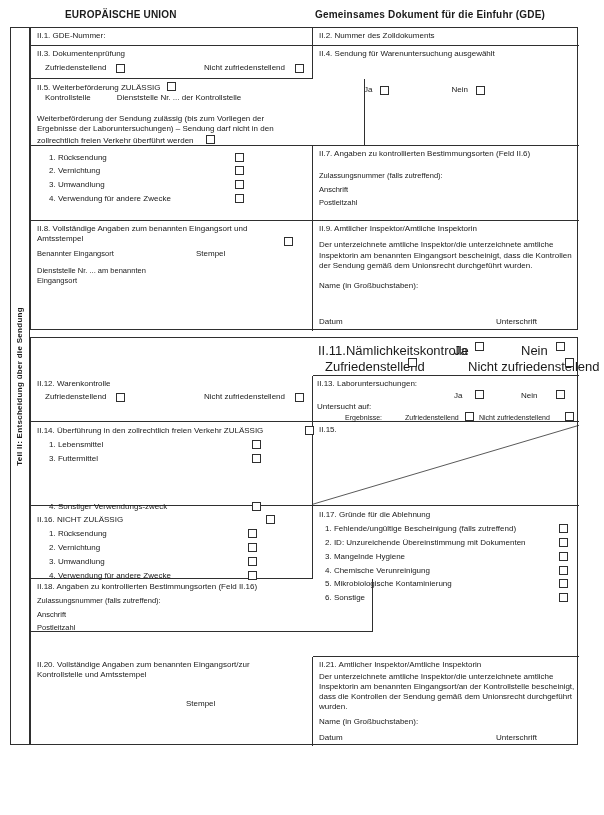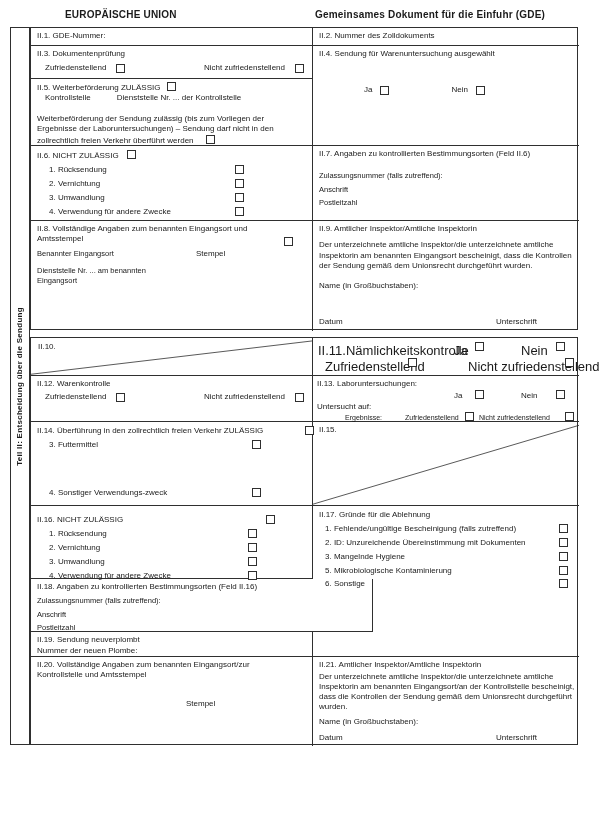--- a/index.html
+++ b/index.html
@@ -73,30 +73,29 @@
             <span>Ja</span>
             <span class="cb"></span>
           </span>
         <span class="grp" style="gap:8px;">
             <span>Nein</span>
             <span class="cb"></span>
           </span>
       </div>
     </div>
 
-    <div class="cell bR bB" style="left:0;top:51px;width:282px;height:67px;">
+    <div class="cell bR bB" style="left:0;top:51px;width:334px;height:67px;">
       <div class="nw"><span>II.5. Weiterbeförderung ZULÄSSIG</span> <span class="cb" style="margin-left:4px;"></span></div>
       <div style="margin-left:8px;"><span>Kontrollstelle</span><span style="margin-left:26px;">Dienststelle Nr. ... der Kontrollstelle</span></div>
       <div class="para" style="margin-top:10px;width:262px;">
         <span>Weiterbeförderung der Sendung zulässig (bis zum Vorliegen der Ergebnisse der Laboruntersuchungen) – Sendung darf nicht in den zollrechtlich freien Verkehr überführt werden</span><span class="cb" style="margin-left:12px;"></span>
       </div>
     </div>
 
     <div class="cell bR bB" style="left:0;top:118px;width:282px;height:75px;">
-      <div class="chk-row" style="margin-top:1px;"><span>II.6. NICHT ZULÄSSIG</span> <span class="cb" style="position:static;margin-left:6px;"></span></div>
       <div class="chk-row" style="margin-left:12px;"><span>1. Rücksendung</span><span class="cb" style="left:186px;"></span></div>
       <div class="chk-row" style="margin-left:12px;"><span>2. Vernichtung</span><span class="cb" style="left:186px;"></span></div>
       <div class="chk-row" style="margin-left:12px;"><span>3. Umwandlung</span><span class="cb" style="left:186px;"></span></div>
       <div class="chk-row" style="margin-left:12px;"><span>4. Verwendung für andere Zwecke</span><span class="cb" style="left:186px;"></span></div>
     </div>
 
     <div class="cell bB" style="left:282px;top:118px;width:266px;height:75px;">
       <div>II.7. Angaben zu kontrollierten Bestimmungsorten (Feld II.6)</div>
       <div class="small" style="margin-top:12px;">Zulassungsnummer (falls zutreffend):</div>
       <div class="small" style="margin-top:4px;">Anschrift</div>
@@ -117,26 +116,20 @@
       <div>II.9. Amtlicher Inspektor/Amtliche Inspektorin</div>
       <div class="para" style="margin-top:6px;width:254px;">Der unterzeichnete amtliche Inspektor/die unterzeichnete amtliche Inspektorin am benannten Eingangsort bescheinigt, dass die Kontrollen der Sendung gemäß dem Unionsrecht durchgeführt wurden.</div>
       <div style="margin-top:9px;">Name (in Großbuchstaben):</div>
       <span class="abs" style="left:6px;bottom:4px;">Datum</span>
       <span class="abs" style="left:183px;bottom:4px;">Unterschrift</span>
     </div>
   </div>
 
   <div class="blk" style="top:337px;height:408px;">
 
-    <div class="cell bR bB" style="left:0;top:0;width:282px;height:38px;">
-      <span class="abs" style="left:7px;top:4px;">II.10.</span>
-      <svg class="diag" viewBox="0 0 100 100" preserveAspectRatio="none">
-          <line x1="0" y1="98" x2="100" y2="8" vector-effect="non-scaling-stroke" stroke="#2f2f2f" stroke-width="0.8"></line>
-        </svg>
-    </div>
 
     <div class="cell bB" style="left:282px;top:0;width:266px;height:38px;font-size:13px;">
       <span class="abs" style="left:5px;top:5px;">II.11.Nämlichkeitskontrolle</span>
       <span class="abs" style="left:141px;top:5px;">Ja</span>
       <span class="cb abs" style="left:162px;top:4px;"></span>
       <span class="abs" style="left:208px;top:5px;">Nein</span>
       <span class="cb abs" style="left:243px;top:4px;"></span>
       <span class="abs" style="left:12px;top:21px;">Zufriedenstellend</span>
       <span class="cb abs" style="left:95px;top:20px;"></span>
       <span class="abs" style="left:155px;top:21px;">Nicht zufriedenstellend</span>
@@ -166,20 +159,21 @@
       <span class="abs" style="left:4px;top:26px;">Untersucht auf:</span>
       <span class="abs" style="left:32px;top:37px;font-size:7px;">Ergebnisse:</span>
       <span class="abs" style="left:92px;top:37px;font-size:7px;">Zufriedenstellend</span>
       <span class="cb abs" style="left:152px;top:36px;"></span>
       <span class="abs" style="left:166px;top:37px;font-size:7px;">Nicht zufriedenstellend</span>
       <span class="cb abs" style="right:5px;top:36px;"></span>
     </div>
 
     <div class="cell bR bB" style="left:0;top:84px;width:282px;height:84px;">
       <div class="chk-row" style="margin-top:1px;"><span>II.14. Überführung in den zollrechtlich freien Verkehr ZULÄSSIG</span><span class="cb" style="left:268px;"></span></div>
+      <div class="chk-row" style="margin-left:12px;"><span>1. Lebensmittel</span><span class="cb" style="left:203px;"></span></div>
       <div class="chk-row" style="margin-left:12px;"><span>3. Futtermittel</span><span class="cb" style="left:203px;"></span></div>
       <div class="chk-row" style="margin-left:12px;"><span style="display:inline-block;width:122px;margin-top:34px;">4. Sonstiger Verwendungs-zweck</span><span class="cb" style="left:203px;top:auto;bottom:1px;"></span></div>
     </div>
 
     <div class="cell bB" style="left:282px;top:84px;width:266px;height:84px;">
       <span class="abs" style="left:6px;top:3px;">II.15.</span>
       <svg class="diag" viewBox="0 0 100 100" preserveAspectRatio="none">
           <line x1="0" y1="99" x2="100" y2="4" vector-effect="non-scaling-stroke" stroke="#2f2f2f" stroke-width="0.8"></line>
         </svg>
     </div>
@@ -190,35 +184,32 @@
       <div class="chk-row" style="margin-left:12px;"><span>2. Vernichtung</span><span class="cb" style="left:199px;"></span></div>
       <div class="chk-row" style="margin-left:12px;"><span>3. Umwandlung</span><span class="cb" style="left:199px;"></span></div>
       <div class="chk-row" style="margin-left:12px;"><span>4. Verwendung für andere Zwecke</span><span class="cb" style="left:199px;"></span></div>
     </div>
 
     <div class="cell bB" style="left:282px;top:168px;width:266px;height:151px;">
       <div class="chk-row" style="margin-top:1px;"><span>II.17. Gründe für die Ablehnung</span></div>
       <div class="chk-row" style="margin-left:6px;"><span>1. Fehlende/ungültige Bescheinigung (falls zutreffend)</span><span class="cb" style="right:5px;"></span></div>
       <div class="chk-row" style="margin-left:6px;"><span>2. ID: Unzureichende Übereinstimmung mit Dokumenten</span><span class="cb" style="right:5px;"></span></div>
       <div class="chk-row" style="margin-left:6px;"><span>3. Mangelnde Hygiene</span><span class="cb" style="right:5px;"></span></div>
+      <div class="chk-row" style="margin-left:6px;"><span>4. Chemische Verunreinigung</span><span class="cb" style="right:5px;"></span></div>
       <div class="chk-row" style="margin-left:6px;"><span>5. Mikrobiologische Kontaminierung</span><span class="cb" style="right:5px;"></span></div>
       <div class="chk-row" style="margin-left:6px;"><span>6. Sonstige</span><span class="cb" style="right:5px;"></span></div>
     </div>
 
     <div class="cell bR bB" style="left:0;top:241px;width:342px;height:53px;">
       <div>II.18. Angaben zu kontrollierten Bestimmungsorten (Feld II.16)</div>
       <div class="small" style="margin-top:4px;">Zulassungsnummer (falls zutreffend):</div>
       <div class="small" style="margin-top:4px;">Anschrift</div>
       <div class="small" style="margin-top:3px;">Postleitzahl</div>
     </div>
 
-    <div class="cell bR bB" style="left:0;top:294px;width:282px;height:25px;">
-      <div>II.19. Sendung neuverplombt</div>
-      <div style="margin-top:1px;">Nummer der neuen Plombe:</div>
-    </div>
 
     <div class="cell bR" style="left:0;top:319px;width:282px;height:89px;">
       <div style="width:258px;">II.20. Vollständige Angaben zum benannten Eingangsort/zur Kontrollstelle und Amtsstempel</div>
       <span class="abs" style="left:155px;top:42px;">Stempel</span>
     </div>
 
     <div class="cell" style="left:282px;top:319px;width:266px;height:89px;">
       <div>II.21. Amtlicher Inspektor/Amtliche Inspektorin</div>
       <div class="para" style="margin-top:2px;width:257px;line-height:1.25;">Der unterzeichnete amtliche Inspektor/die unterzeichnete amtliche Inspektorin am benannten Eingangsort/an der Kontrollstelle bescheinigt, dass die Kontrollen der Sendung gemäß dem Unionsrecht durchgeführt wurden.</div>
       <div style="margin-top:5px;">Name (in Großbuchstaben):</div>

